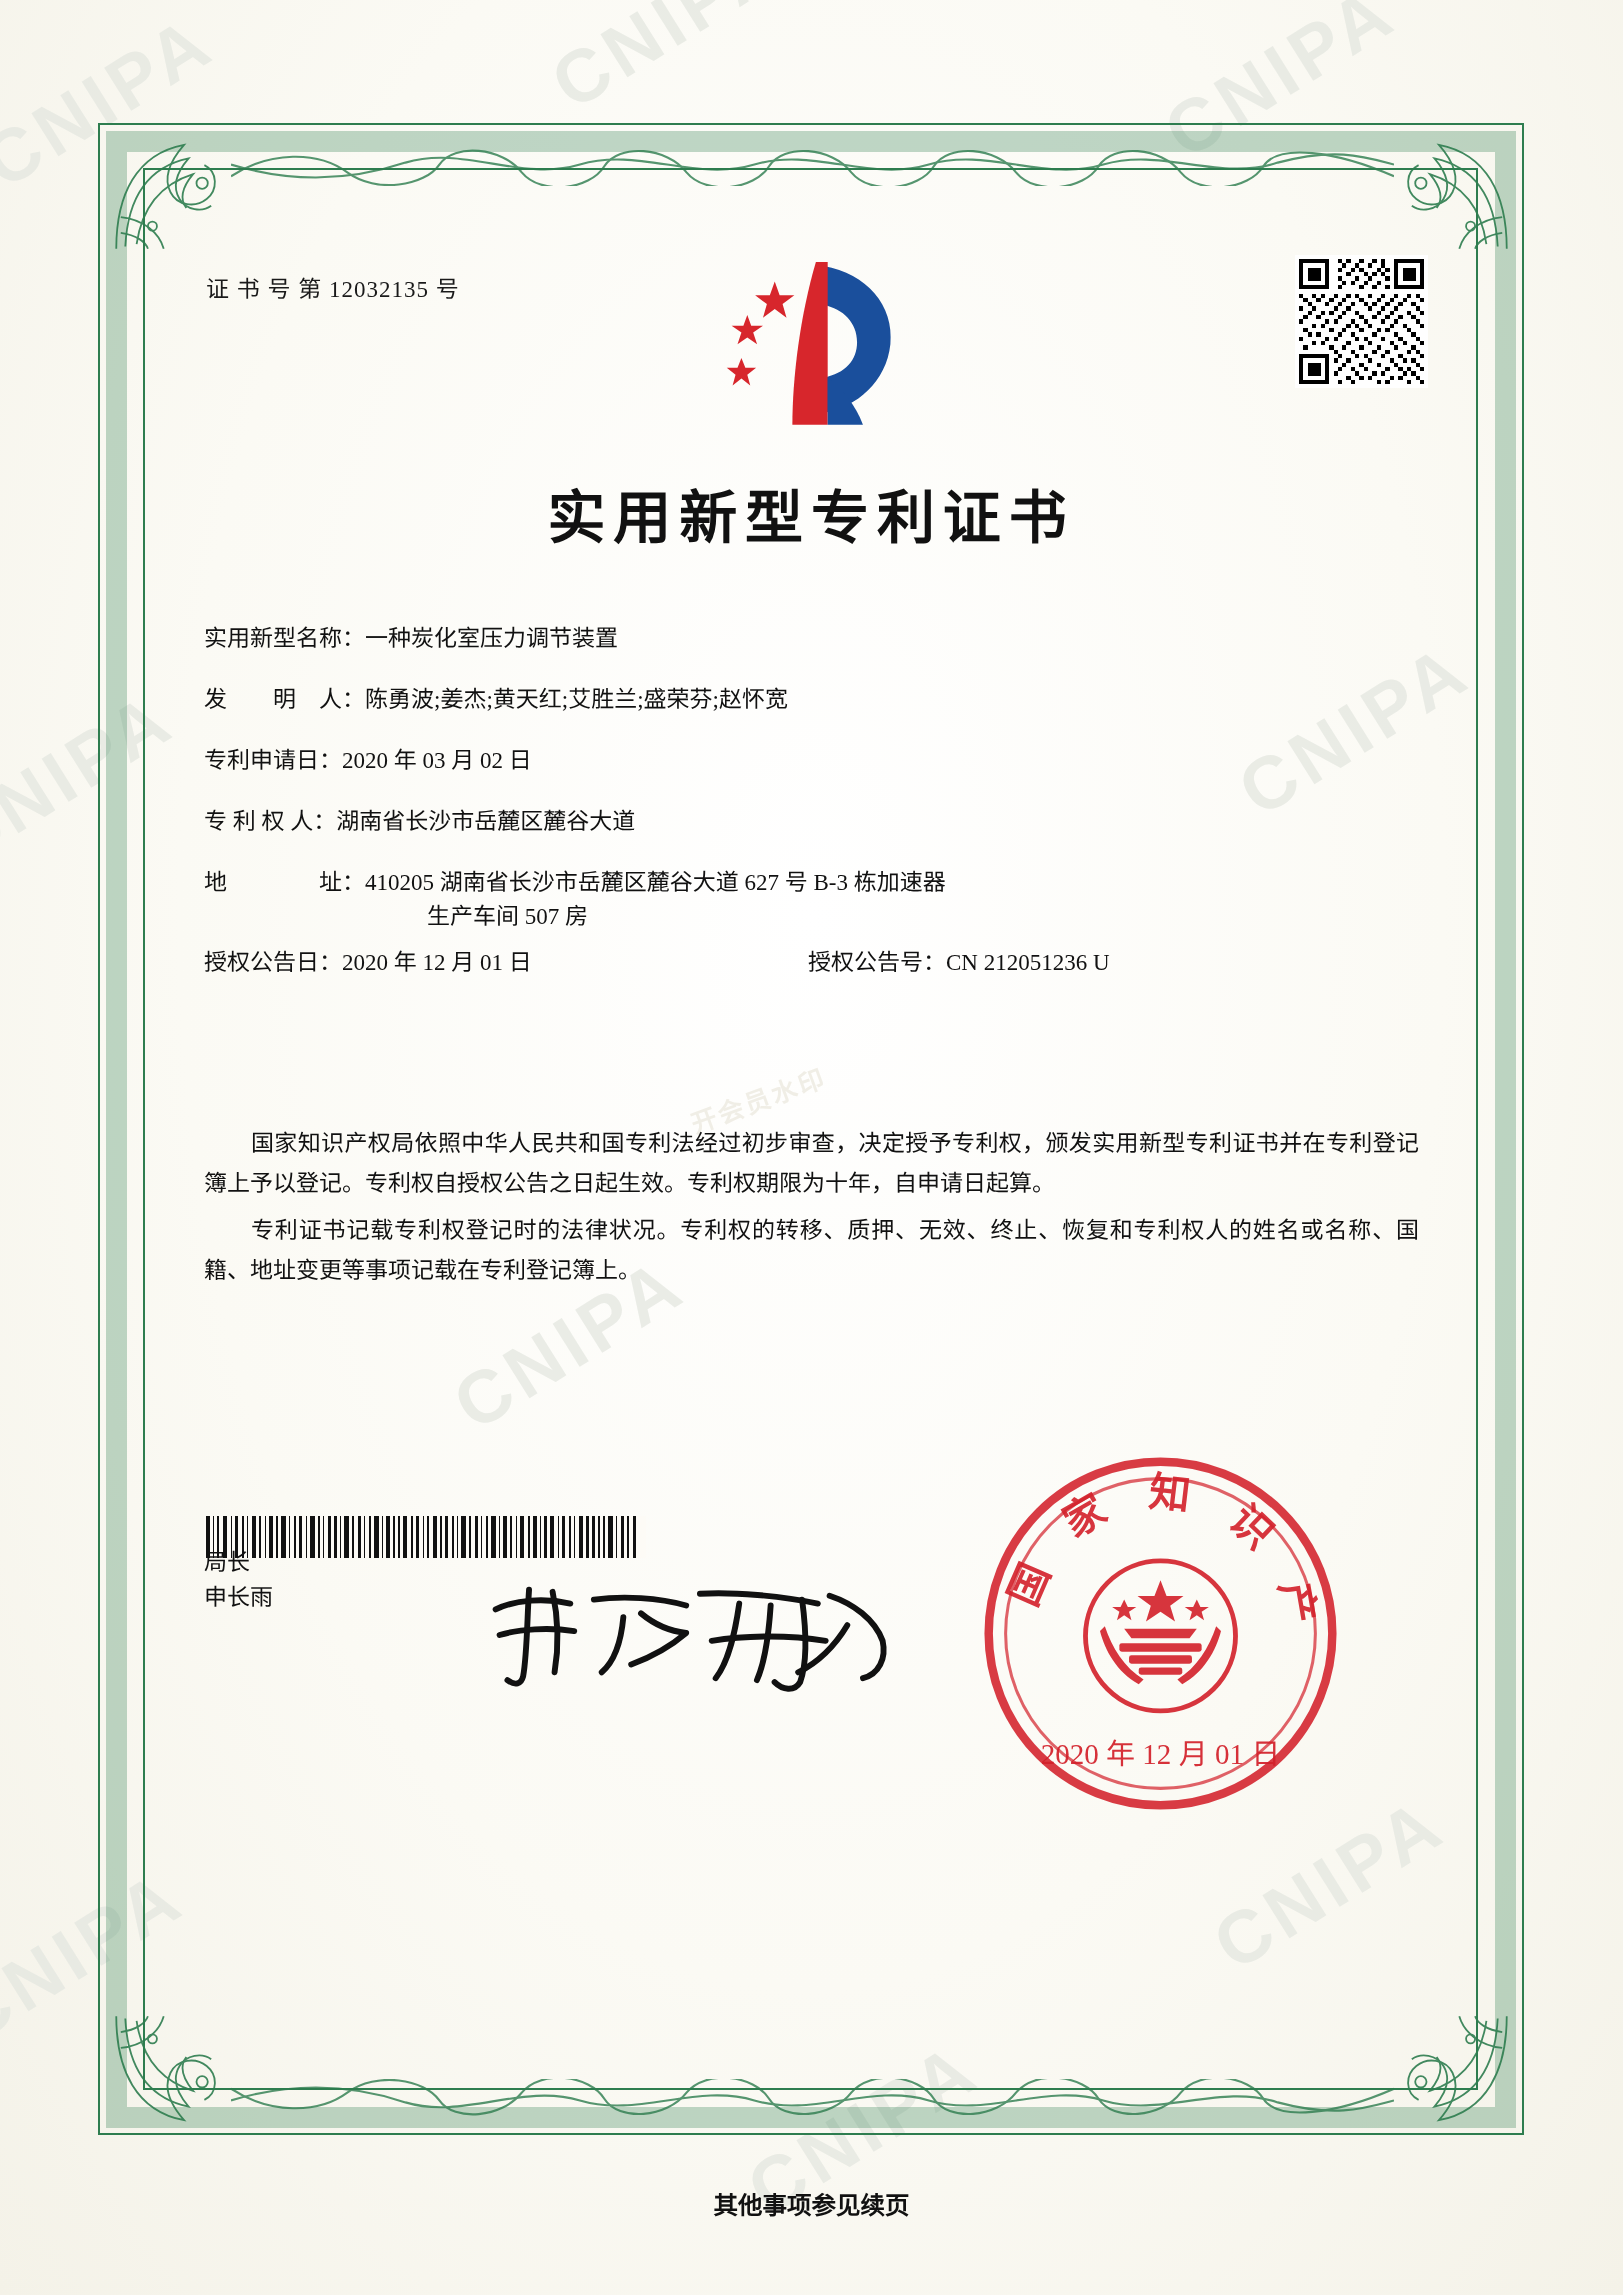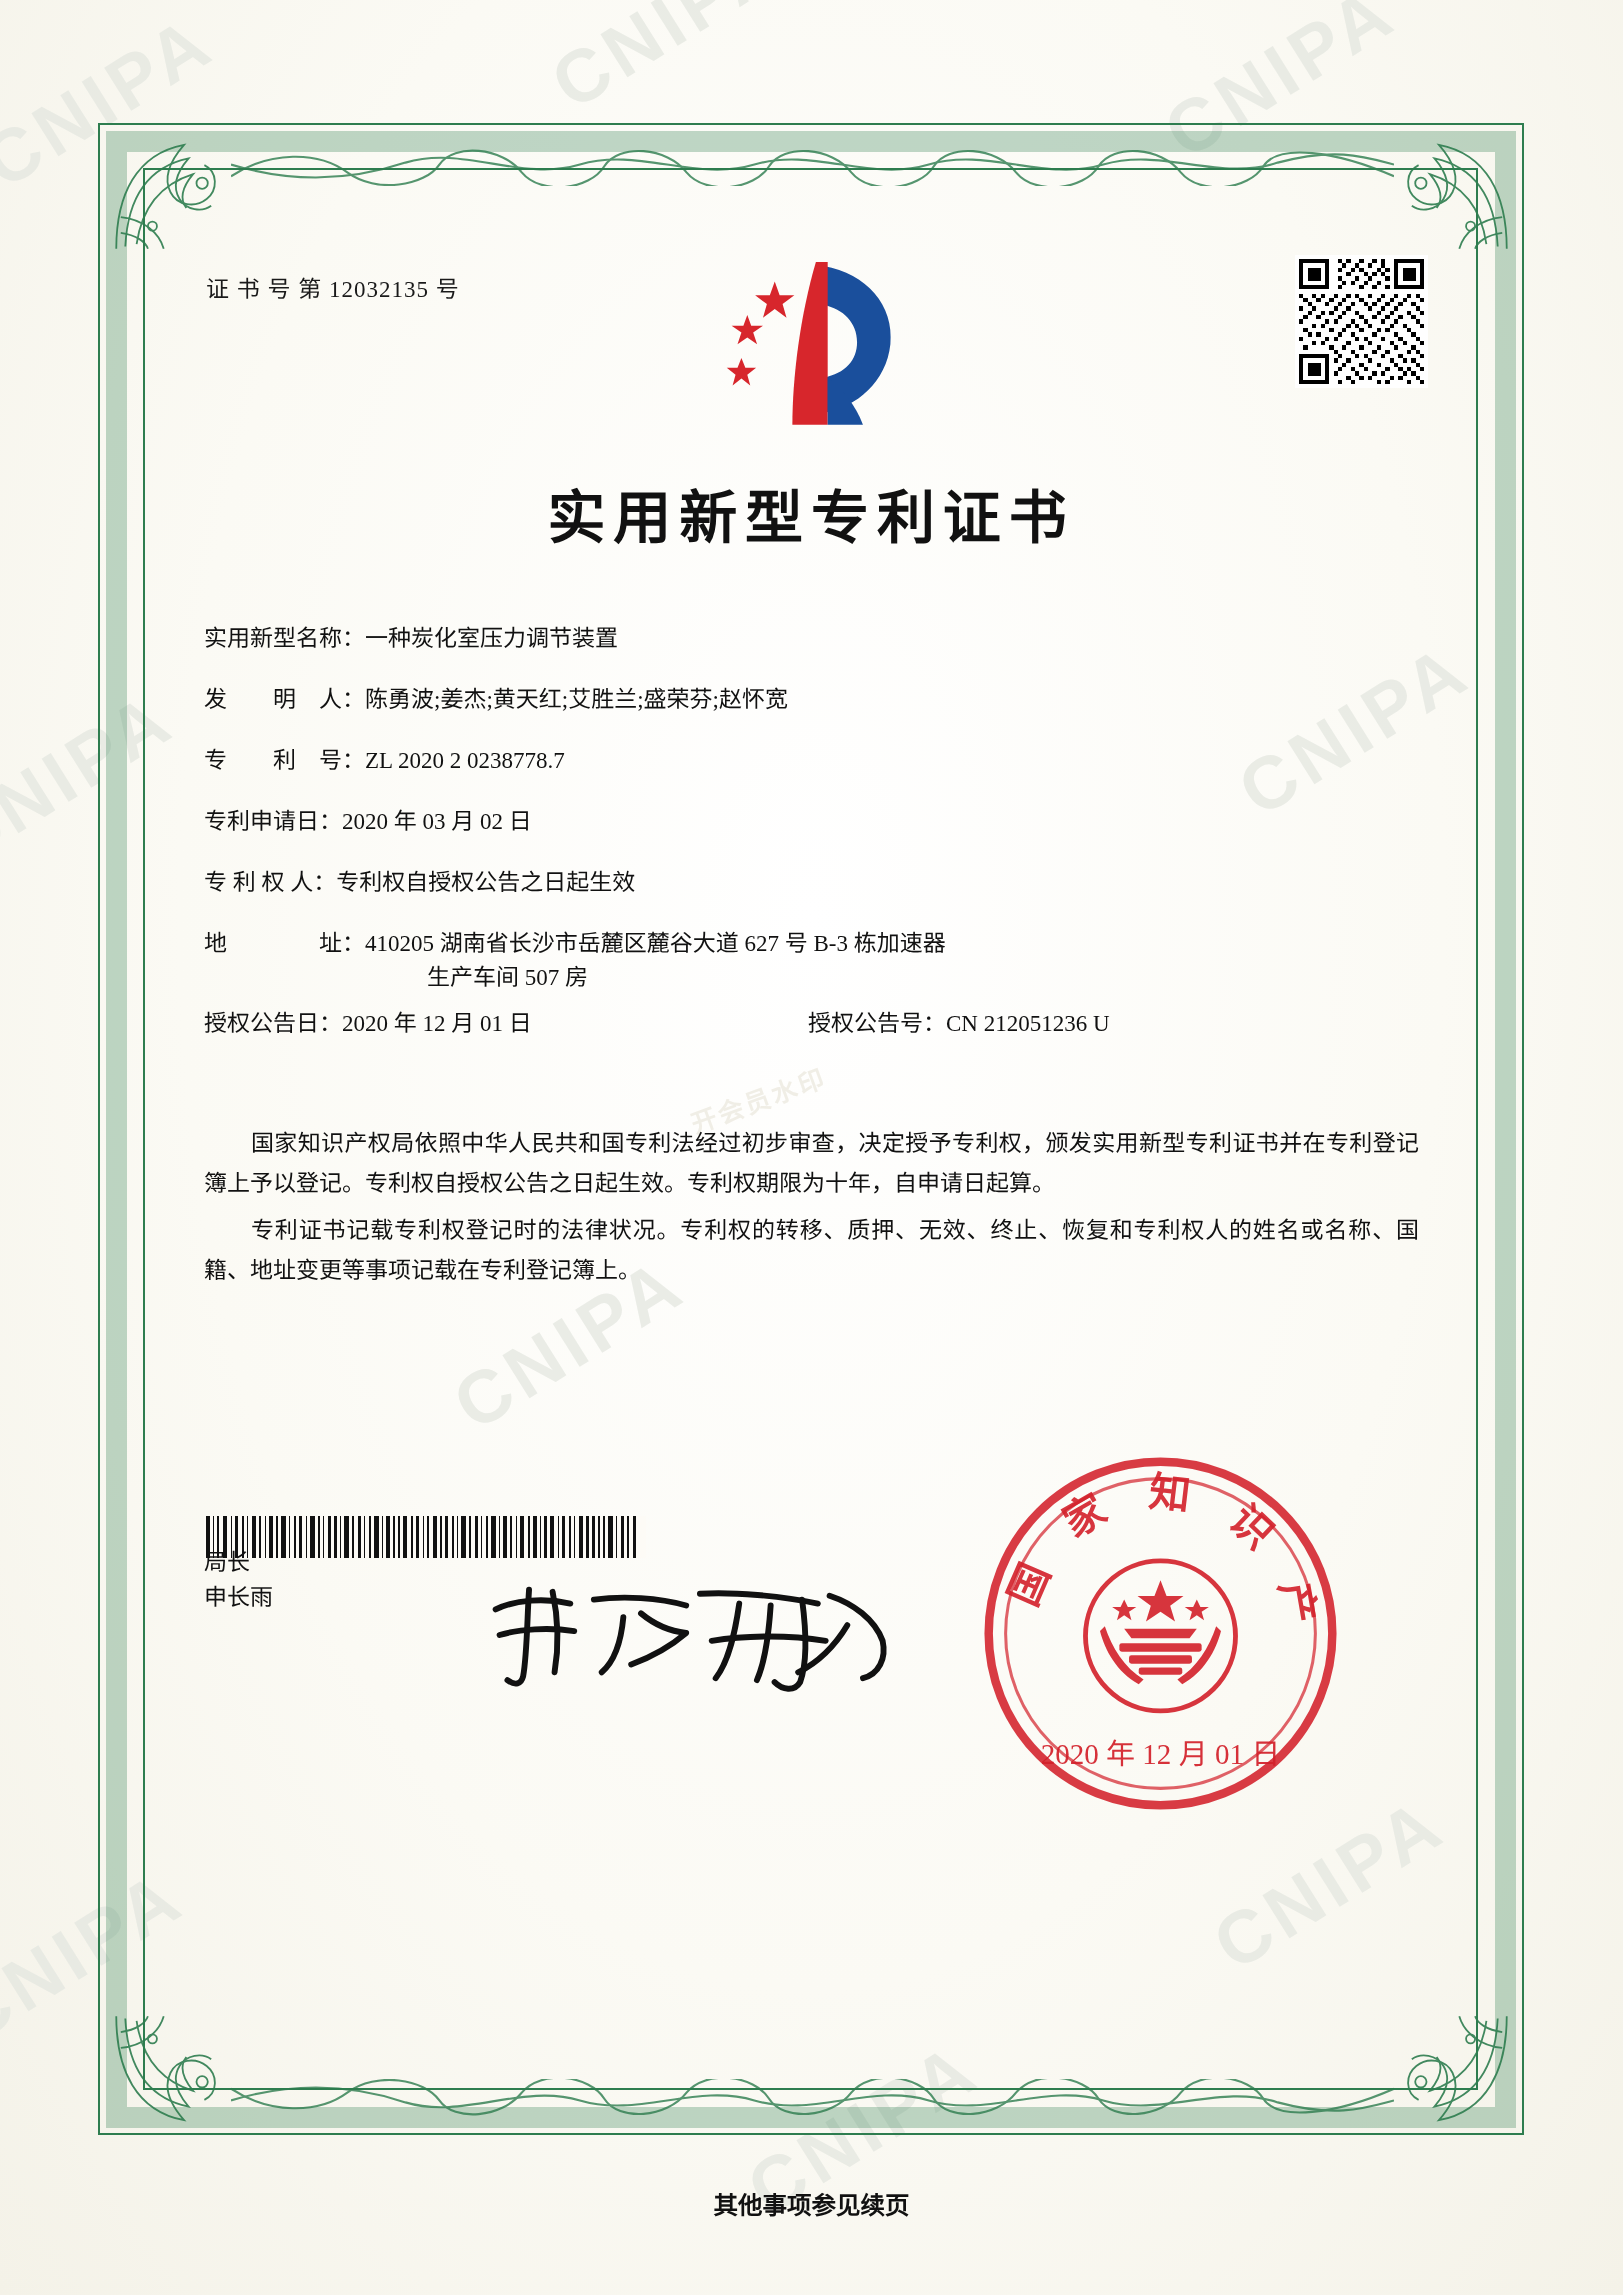--- a/index.html
+++ b/index.html
@@ -579,30 +579,26 @@
     <div class="fields">
       <div class="field-row">
         <span class="f-label">实用新型名称：</span>
         <span class="f-value">一种炭化室压力调节装置</span>
       </div>
       <div class="field-row">
         <span class="f-label">发　　明　人：</span>
         <span class="f-value">陈勇波;姜杰;黄天红;艾胜兰;盛荣芬;赵怀宽</span>
       </div>
       <div class="field-row">
-        <span class="f-label">专　　利　号：</span>
-        <span class="f-value">ZL 2020 2 0238778.7</span>
-      </div>
-      <div class="field-row">
         <span class="f-label">专利申请日：</span>
         <span class="f-value">2020 年 03 月 02 日</span>
       </div>
       <div class="field-row">
         <span class="f-label">专 利 权 人：</span>
-        <span class="f-value">专利权自授权公告之日起生效</span>
+        <span class="f-value">湖南省长沙市岳麓区麓谷大道</span>
       </div>
       <div class="field-row" style="margin-bottom:14.7px; flex-wrap:wrap;">
         <span class="f-label">地　　　　址：</span>
         <span class="f-value">410205  湖南省长沙市岳麓区麓谷大道 627 号 B-3 栋加速器</span>
         <div style="width:100%" class="addr-second">生产车间 507 房</div>
       </div>
       <div class="row-two">
         <div class="col-a">
           <span>授权公告日：</span><span>2020 年 12 月 01 日</span>
         </div>

